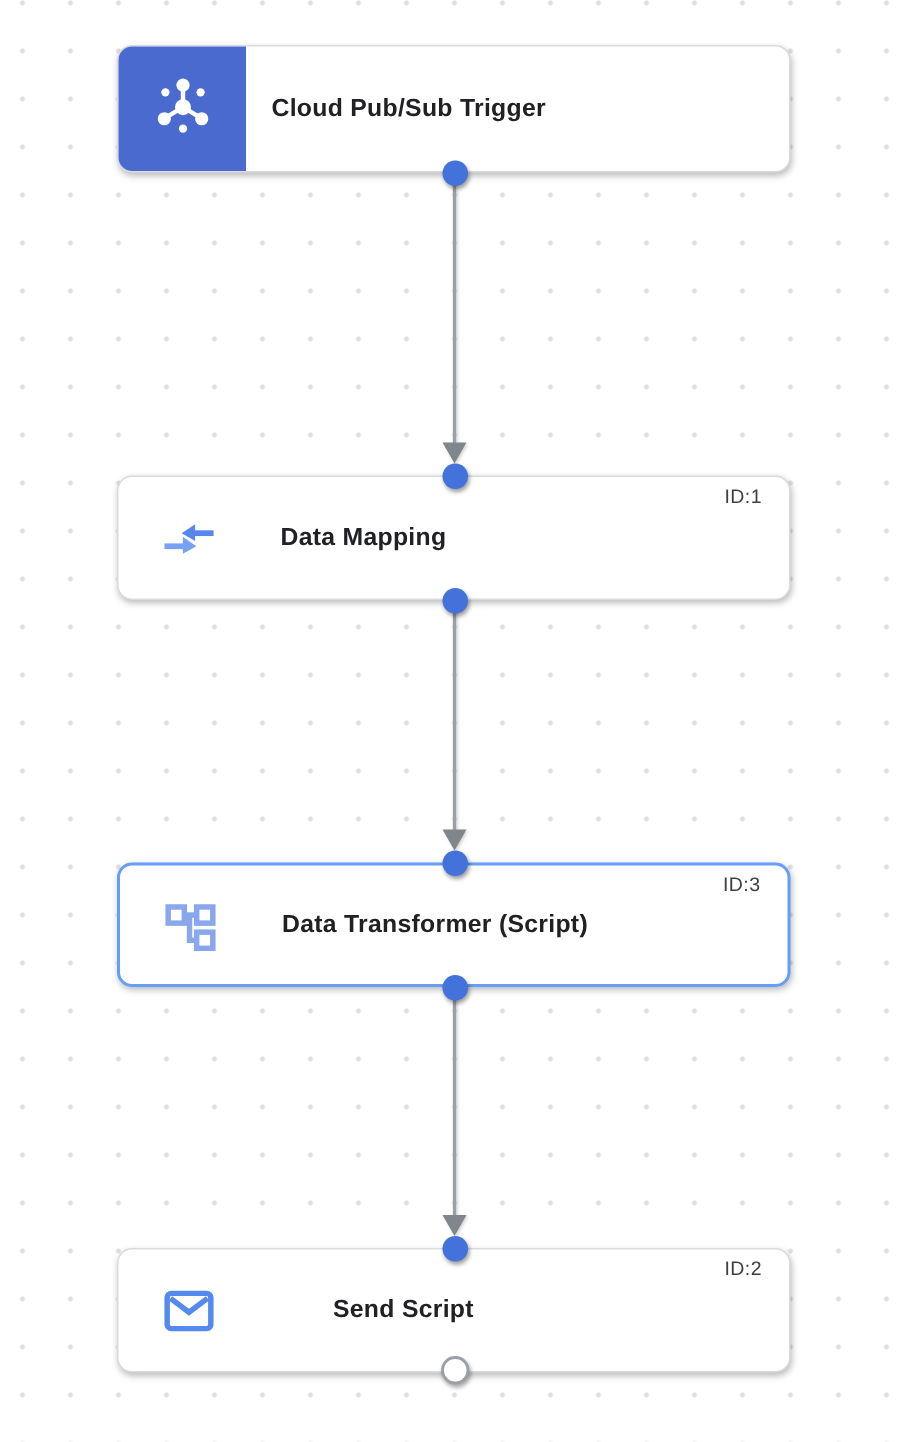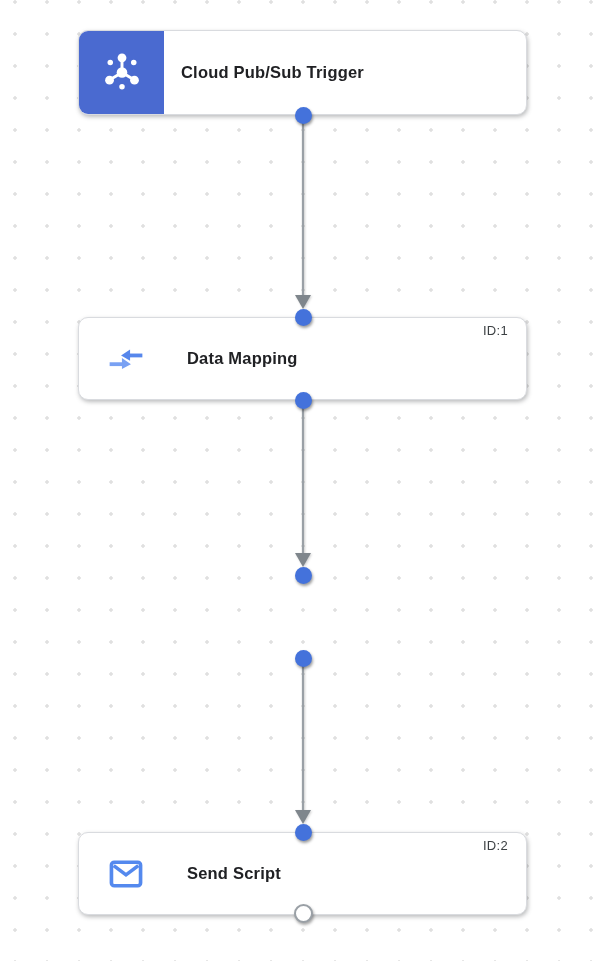--- a/index.html
+++ b/index.html
@@ -14,21 +14,21 @@
   .node{
     position:absolute;left:78px;width:449px;height:83px;background:#fff;
     border:1px solid #d9dbdf;border-radius:10px;
     box-shadow:1px 2px 4px rgba(60,64,67,.35);
     display:flex;align-items:center;
   }
   .node.selected{border:2px solid #669df6;}
   .node-trigger{top:30px;height:85px;padding-left:0;}
   .node-n2{top:317px;}
   .node-n3{top:575px;}
-  .node-n4{top:832px;}
+  .node-n4{top:832px;gap:35px;}
   .icon-block{
     width:85px;height:100%;background:#4a6ad0;border-radius:9px 0 0 9px;
     display:flex;align-items:center;justify-content:center;flex:0 0 85px;
   }
   .step-icon{
     width:42px;height:42px;margin-left:26px;flex:0 0 42px;
     display:flex;align-items:center;justify-content:center;
   }
   .node-title{
     font-size:16.5px;font-weight:700;color:#202124;letter-spacing:.2px;
@@ -101,20 +101,33 @@
           <rect x="2" y="13.4" width="10" height="2.8" fill="#79a1f3"></rect>
           <polygon points="11,10.2 11,18.4 17.6,14.8" fill="#79a1f3"></polygon>
           <rect x="16" y="7" width="10" height="2.8" fill="#5787ec"></rect>
           <polygon points="17,4 17,12.2 10.4,8.4" fill="#5787ec"></polygon>
         </g>
       </svg>
     </span>
     <span class="node-title">Data Mapping</span>
   </div>
 
+  <div class="node node-n3 selected">
+    <span class="id-label">ID:3</span>
+    <span class="step-icon">
+      <svg width="38" height="38" viewBox="0 0 24 24" fill="none" stroke="#8aa6ec" stroke-width="2.3">
+        <rect x="2.6" y="4.2" width="6.8" height="6.8"></rect>
+        <rect x="14.6" y="4.2" width="6.8" height="6.8"></rect>
+        <rect x="14.6" y="14.8" width="6.8" height="6.8"></rect>
+        <path d="M9.4,7.6 H14.6"></path>
+        <path d="M11.6,7.6 V18.2 H14.6"></path>
+      </svg>
+    </span>
+    <span class="node-title">Data Transformer (Script)</span>
+  </div>
 
   <div class="node node-n4">
     <span class="id-label">ID:2</span>
     <span class="step-icon">
       <svg width="34" height="28" viewBox="0 0 24 20" fill="none" stroke="#5489ee" stroke-width="2.6">
         <rect x="1.6" y="1.6" width="20.8" height="16.8" rx="2"></rect>
         <path d="M3.2,4 L12,10.6 L20.8,4"></path>
       </svg>
     </span>
     <span class="node-title">Send Script</span>

